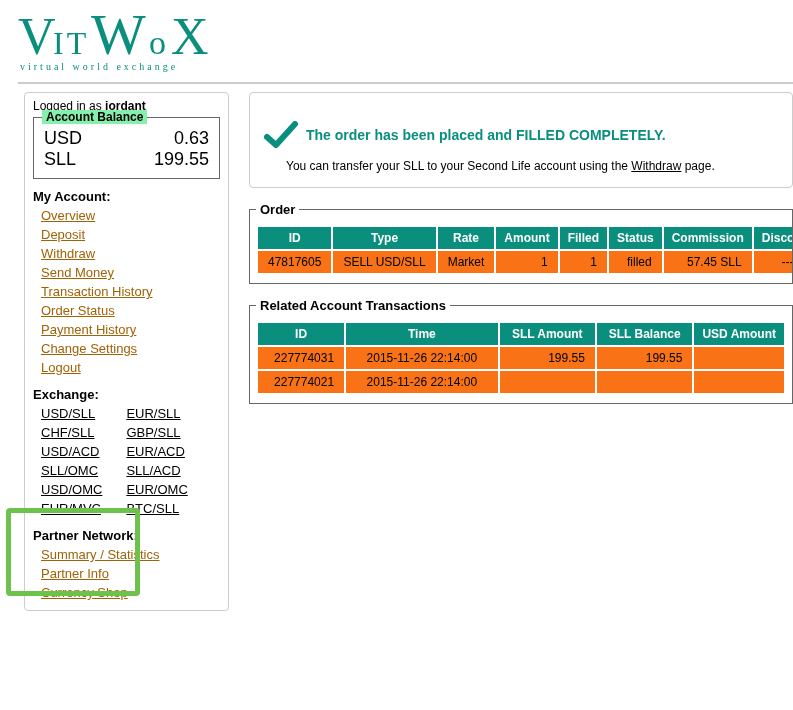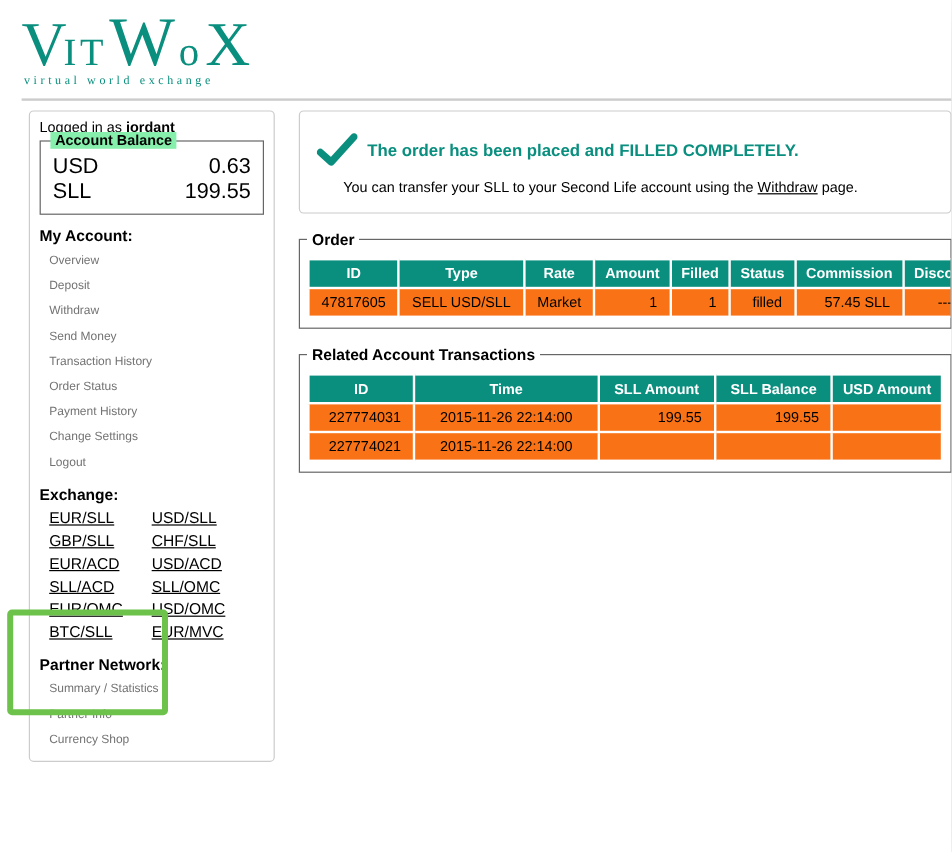--- a/index.html
+++ b/index.html
@@ -37,36 +37,36 @@
     top: -8px; left: 8px;
     background: #86efac;
     padding: 0 4px;
     font-weight: bold;
     font-size: 12px;
   }
   .balance-row { display: flex; justify-content: space-between; font-size: 18px; }
   .section-head { font-weight: bold; font-size: 13px; margin: 10px 0 2px 0; }
   .linklist { list-style: none; margin: 0; padding: 0 0 0 8px; }
   .linklist li { line-height: 19px; }
-  .linklist a { color: #737373; cursor: pointer; font-size: 10px; }
+  .linklist a { color: #a16207; text-decoration: underline; cursor: pointer; font-size: 13px; }
   .ex-cols { display: flex; gap: 24px; padding-left: 8px; position: relative; }
   .ex-cols ul { list-style: none; margin: 0; padding: 0; }
   .ex-cols a { color: #000; text-decoration: underline; font-size: 13px; line-height: 19px; display: inline-block; }
   .highlight-box {
     position: absolute;
     border: 5px solid #6cc24a;
     border-radius: 4px;
     left: 6px; top: 508px;
     width: 134px; height: 88px;
     pointer-events: none;
   }
   .success-box {
     border: 1px solid #ccc;
     border-radius: 4px;
-    padding: 18px 14px 14px 14px;
+    padding: 28px 14px 14px 14px;
   }
   .success-row { display: flex; align-items: center; gap: 8px; }
   .check { width: 34px; height: 28px; }
   .success-text { color: #0a8f7f; font-weight: bold; font-size: 14px; }
   .sub-note { font-size: 12px; margin: 10px 0 0 22px; }
   .sub-note a { color: #000; text-decoration: underline; }
   fieldset.grp {
     border: 1px solid #666;
     margin: 14px 0 0 0;
     padding: 8px 6px;
@@ -143,34 +143,34 @@
           <li><a>Transaction History</a></li>
           <li><a>Order Status</a></li>
           <li><a>Payment History</a></li>
           <li><a>Change Settings</a></li>
           <li><a>Logout</a></li>
         </ul>
 
         <div class="section-head">Exchange:</div>
         <div class="ex-cols">
           <ul>
+            <li><a>USD/SLL</a></li>
+            <li><a>CHF/SLL</a></li>
+            <li><a>USD/ACD</a></li>
+            <li><a>SLL/OMC</a></li>
+            <li><a>USD/OMC</a></li>
+            <li><a>EUR/MVC</a></li>
+          </ul>
+          <ul>
             <li><a>EUR/SLL</a></li>
             <li><a>GBP/SLL</a></li>
             <li><a>EUR/ACD</a></li>
             <li><a>SLL/ACD</a></li>
             <li><a>EUR/OMC</a></li>
             <li><a>BTC/SLL</a></li>
-          </ul>
-          <ul>
-            <li><a>USD/SLL</a></li>
-            <li><a>CHF/SLL</a></li>
-            <li><a>USD/ACD</a></li>
-            <li><a>SLL/OMC</a></li>
-            <li><a>USD/OMC</a></li>
-            <li><a>EUR/MVC</a></li>
           </ul>
         </div>
 
         <div class="section-head">Partner Network:</div>
         <ul class="linklist">
           <li><a>Summary / Statistics</a></li>
           <li><a>Partner Info</a></li>
           <li><a>Currency Shop</a></li>
         </ul>
       </div>

